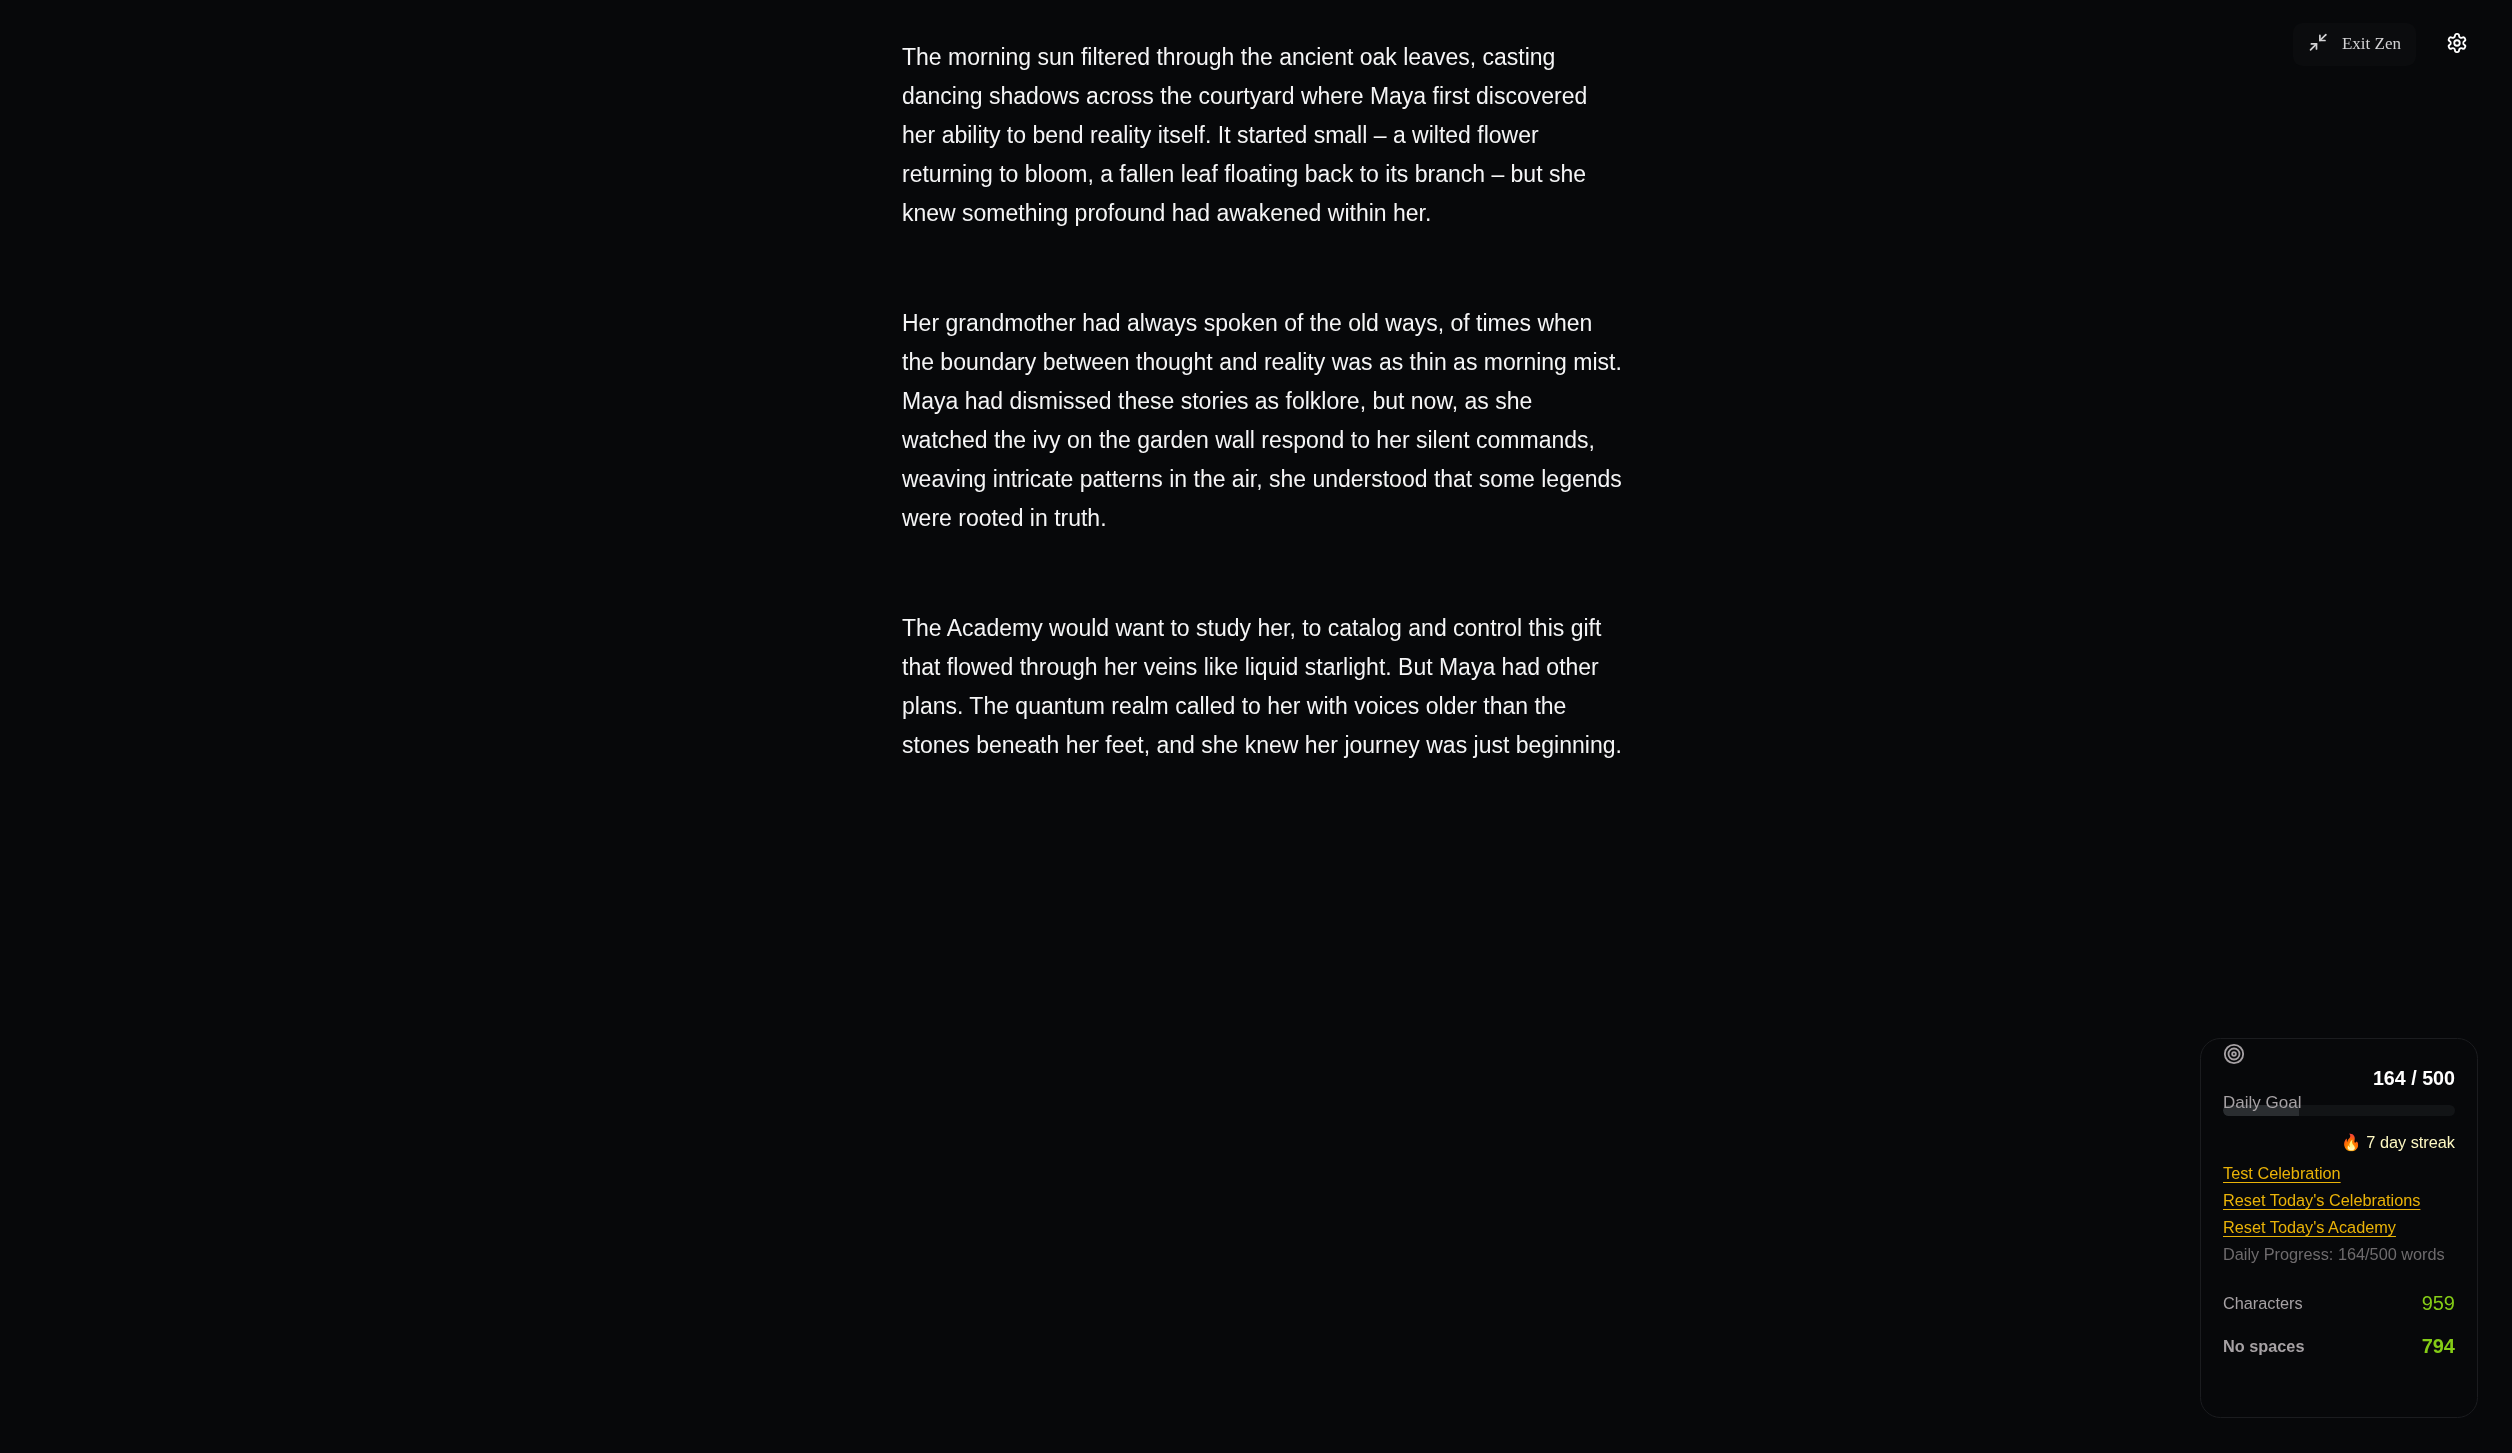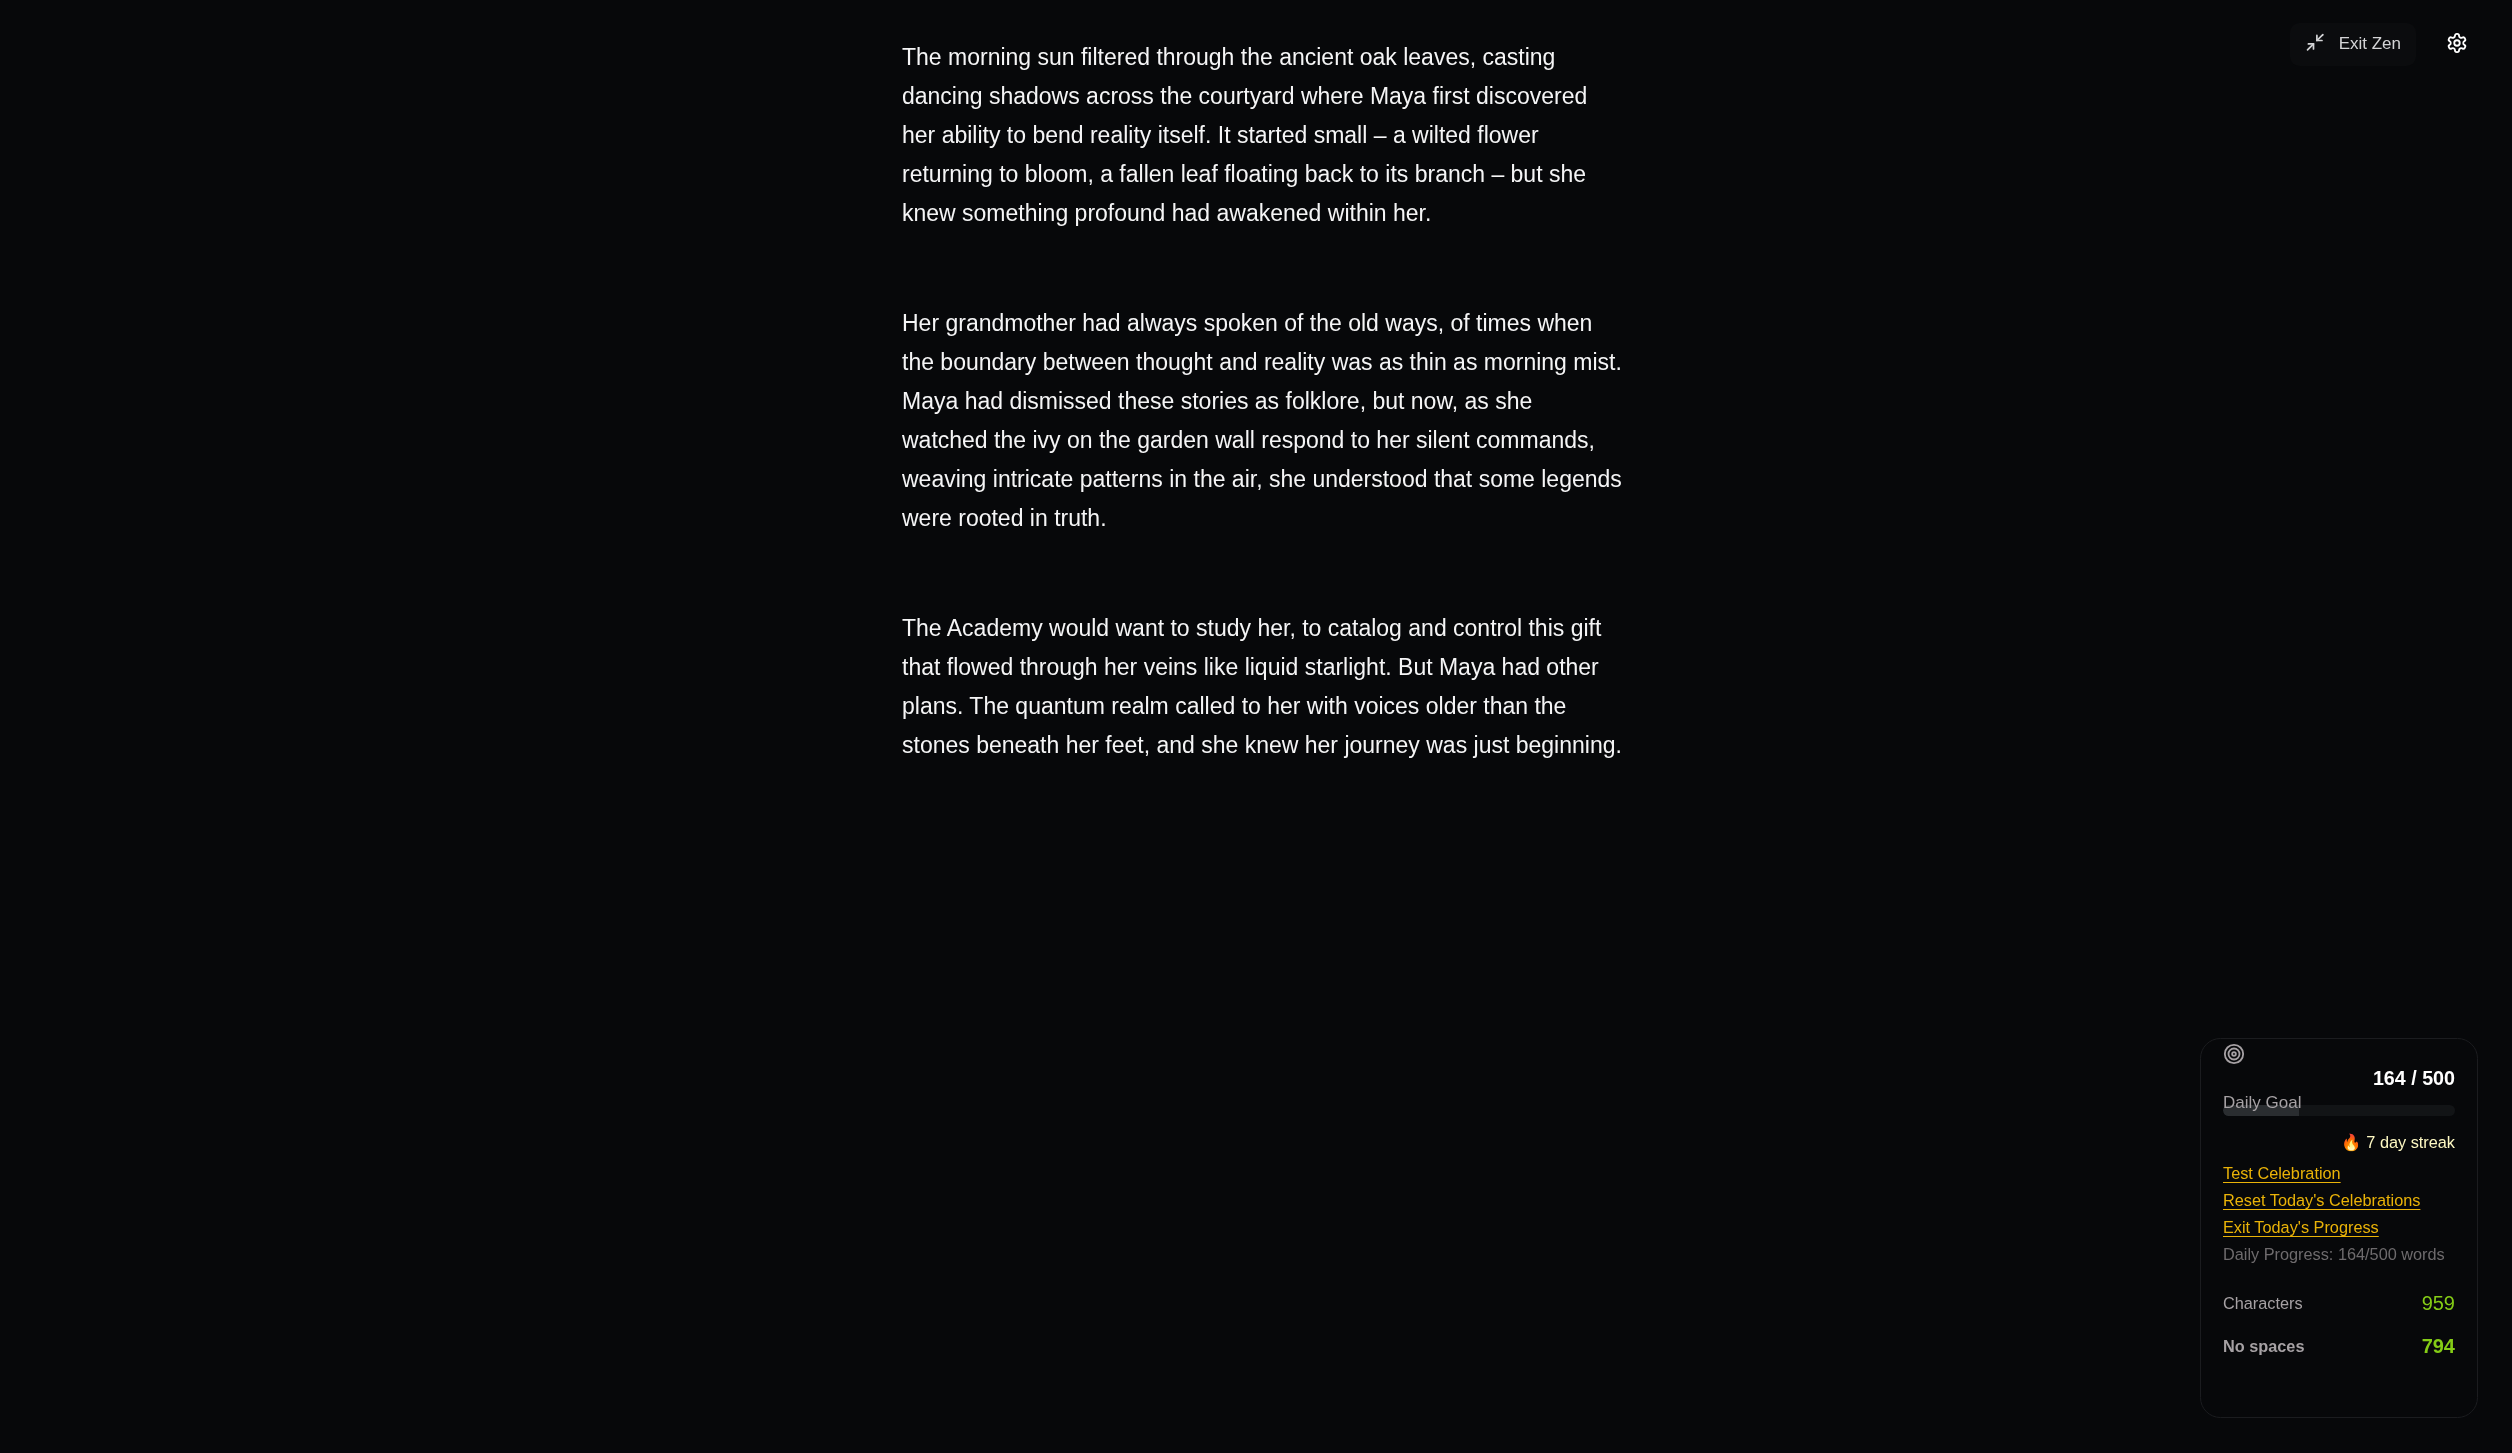--- a/index.html
+++ b/index.html
@@ -41,20 +41,21 @@
       align-items: center;
       gap: 13.6px;
       padding: 0 15px;
       height: 43px;
       border-radius: 9.5px;
       background: #0b0c0e;
       color: #d4d4d6;
       font-size: 17px;
       cursor: pointer;
       margin-right: 19px;
+      font-family: Liberation Serif, serif;
     }
     .exit-zen svg { width: 20.4px; height: 20.4px; }
     .gear {
       width: 43px;
       height: 43px;
       display: flex;
       align-items: center;
       justify-content: center;
       margin-right: 34px;
       cursor: pointer;
@@ -185,21 +186,21 @@
   </div>
 
   <div class="streak">
     <span>🔥</span>
     <span>7 day streak</span>
   </div>
 
   <div class="links">
     <a class="link">Test Celebration</a>
     <a class="link">Reset Today's Celebrations</a>
-    <a class="link">Exit Today's Progress</a>
+    <a class="link">Reset Today's Academy</a>
     <div class="daily-progress">Daily Progress: 164/500 words</div>
   </div>
 
   <div class="row char-row">
     <span class="stat-label">Characters</span>
     <span class="stat-value">959</span>
   </div>
   <div class="row nospace-row">
     <span class="stat-label">No spaces</span>
     <span class="stat-value">794</span>

